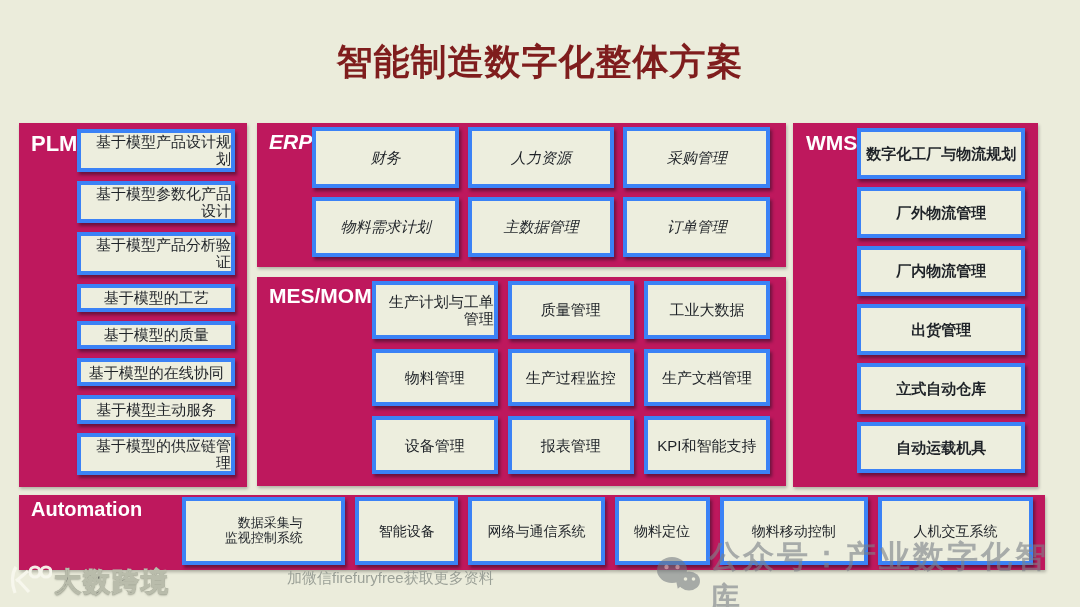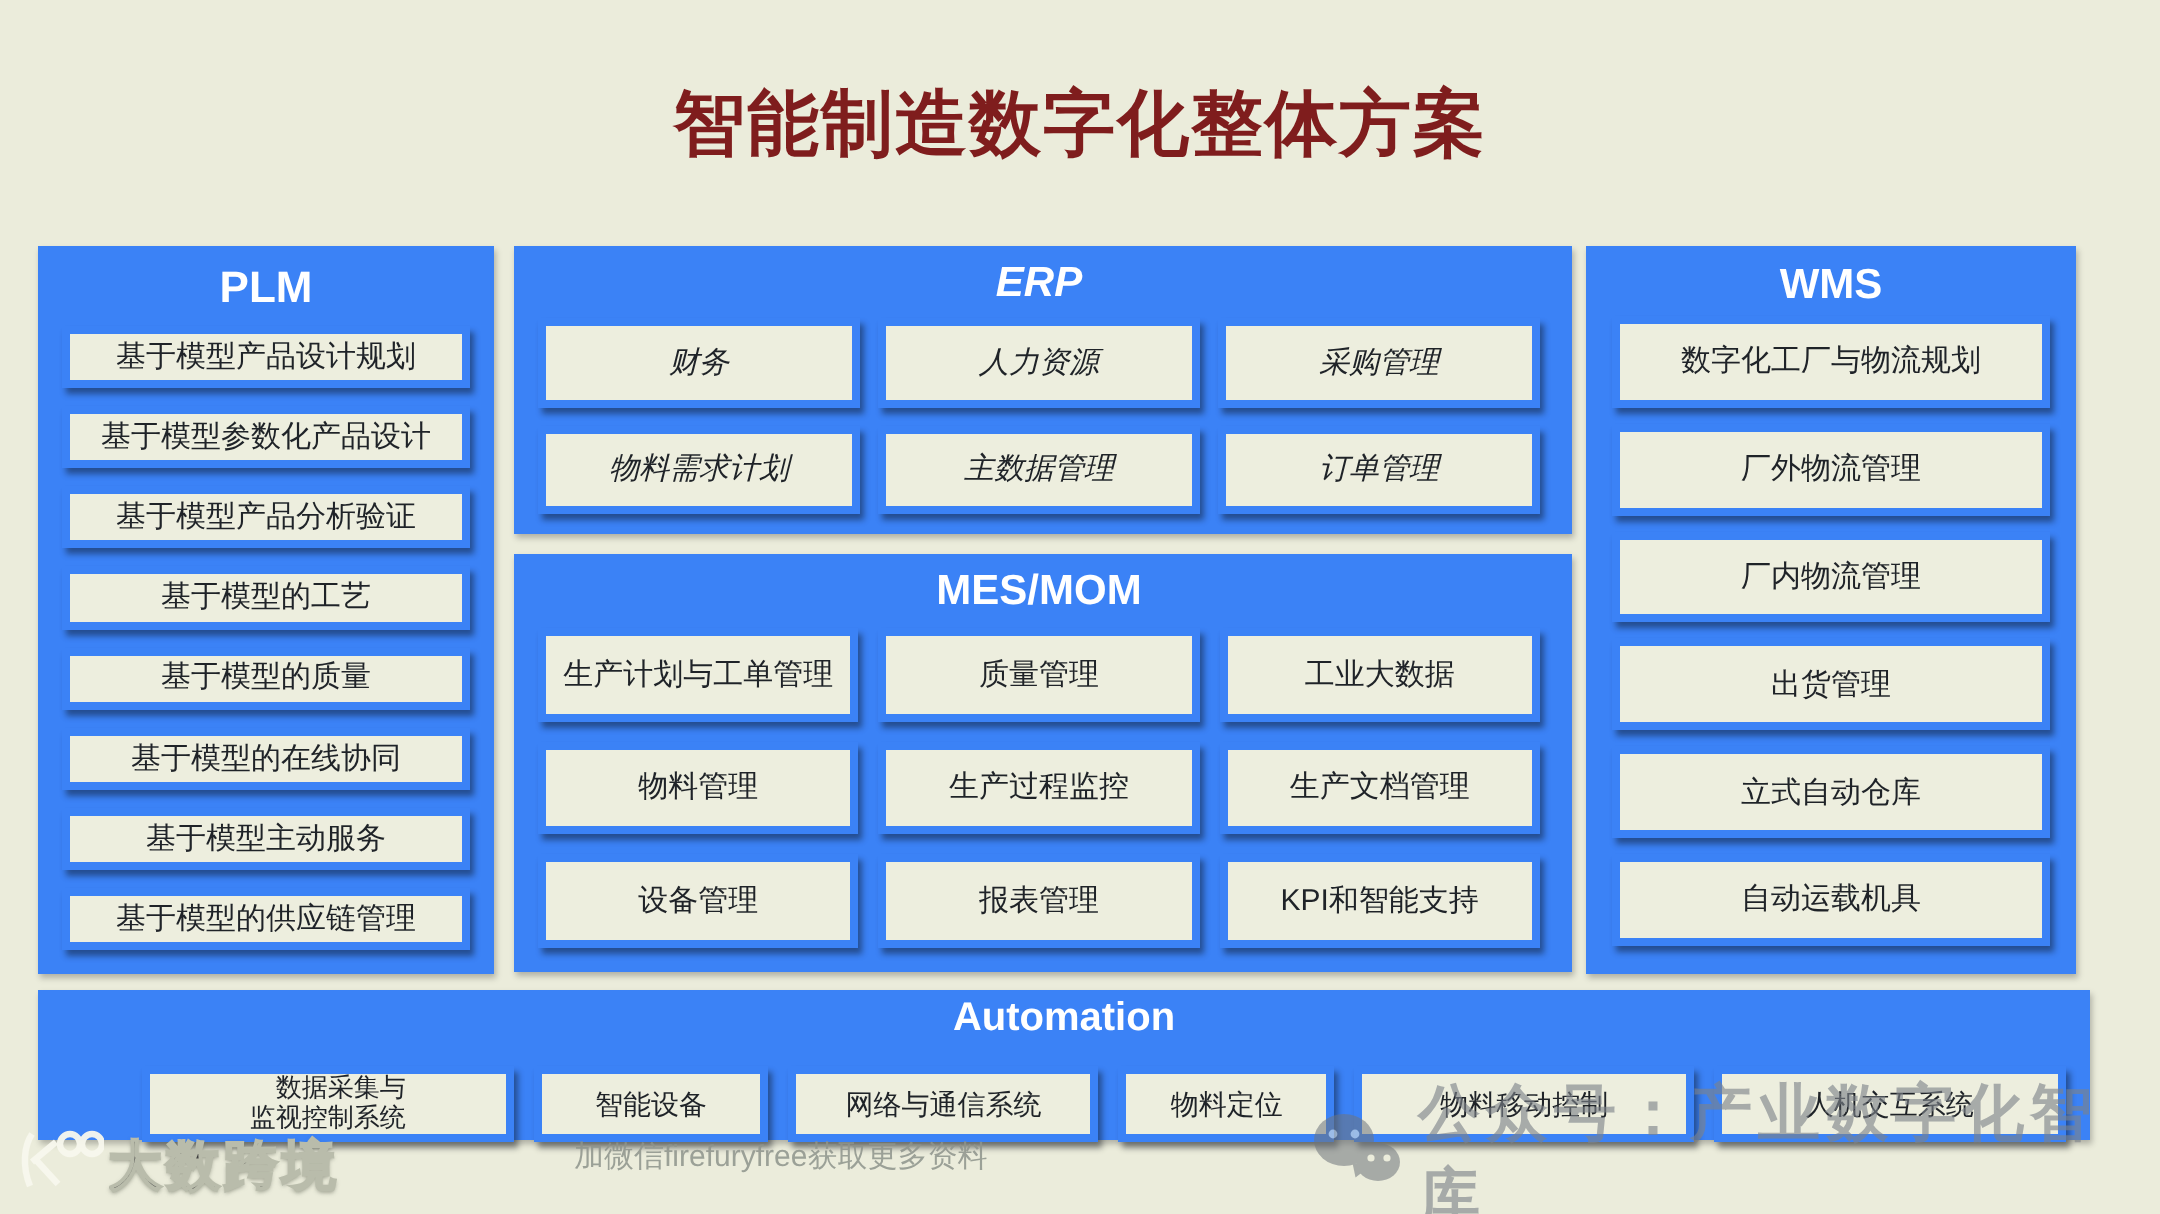--- a/index.html
+++ b/index.html
@@ -2,22 +2,22 @@
 <html><head>
 <meta charset="utf-8">
 <style>
   html,body{margin:0;padding:0;}
   body{font-family:"Liberation Sans","DejaVu Sans",sans-serif;}
   .stage{position:relative;width:1080px;height:607px;background:#ebecdb;overflow:hidden;}
 
   .title{position:absolute;left:0;right:0;top:38px;margin:0;text-align:center;
          font-size:36px;font-weight:bold;color:#7f1d1d;letter-spacing:1px;}
 
-  .panel{position:absolute;background:#3b82f6;box-sizing:border-box;
-         display:flex;flex-direction:column;box-shadow:1px 2px 3px rgba(0,0,0,0.25);}
+  .panel{position:absolute;background:#be185d;box-sizing:border-box;
+         display:flex;box-shadow:1px 2px 3px rgba(0,0,0,0.25);}
   .panel-header{color:#ffffff;font-weight:bold;text-align:center;flex:0 0 auto;}
 
   .box{background:#edeede;border:4px solid #3b82f6;box-sizing:border-box;
        display:flex;align-items:center;justify-content:center;text-align:right;
        color:#1f2328;font-size:15px;line-height:1.15;
        box-shadow:2px 3px 3px rgba(8,14,22,0.45);}
 
   
   .panel.plm{left:19px;top:123px;width:228px;height:364px;padding:6px 12px 12px 12px;}
   .panel.plm .panel-header{font-size:22px;line-height:30px;margin-bottom:4px;}
@@ -30,21 +30,21 @@
   .panel.erp .grid{flex:1;display:grid;grid-template-columns:1fr 1fr 1fr;grid-auto-rows:1fr;gap:9px;}
 
   
   .panel.mes{left:257px;top:277px;width:529px;height:209px;padding:4px 16px 12px 12px;}
   .panel.mes .panel-header{font-size:21px;line-height:30px;margin-bottom:3px;}
   .panel.mes .grid{flex:1;display:grid;grid-template-columns:1fr 1fr 1fr;grid-auto-rows:1fr;gap:10px;}
 
   
   .panel.wms{left:793px;top:123px;width:245px;height:364px;padding:5px 13px 14px 13px;}
   .panel.wms .panel-header{font-size:21px;line-height:30px;margin-bottom:0;}
-  .panel.wms .col{flex:1;display:flex;flex-direction:column;gap:8px;}
+  .panel.wms .col{flex:1;display:flex;flex-direction:column;gap:8px;font-weight:bold;}
   .panel.wms .box{flex:1;}
 
   
   .panel.auto{left:19px;top:495px;width:1026px;height:75px;padding:2px 12px 5px 12px;}
   .panel.auto .panel-header{font-size:20px;line-height:24px;margin-bottom:12px;}
   .panel.auto .row{flex:1;display:grid;gap:10px;
         grid-template-columns:1.58fr 1fr 1.32fr 0.92fr 1.44fr 1.5fr;padding-left:40px;}
   .panel.auto .box{font-size:14px;white-space:pre-line;}
   .panel.auto .box:first-child{font-size:13px;}
 

